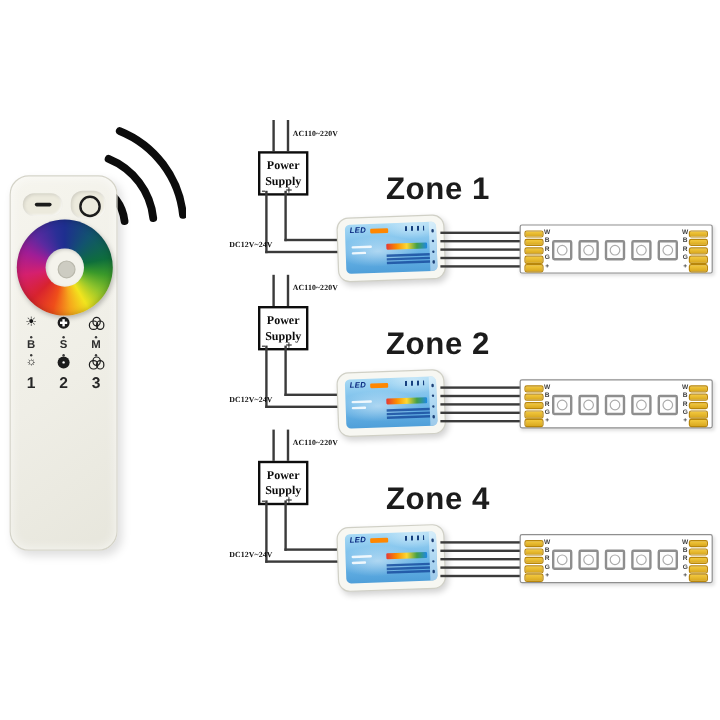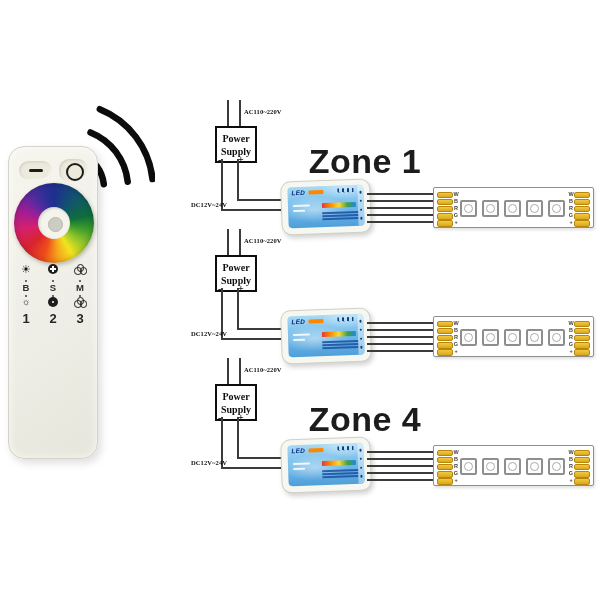--- a/index.html
+++ b/index.html
@@ -54,21 +54,21 @@
   .vwire,.hwire{position:absolute;background:#3b3b3b;}
   .vwire{width:2px;} .hwire{height:2px;}
   .ac-label,.dc-label{position:absolute;font-family:"Liberation Serif",serif;font-weight:bold;
         font-size:6.5px;color:#101010;letter-spacing:.1px;white-space:nowrap;}
   .psu{position:absolute;left:215px;top:31px;width:38px;height:33px;border:2px solid #0d0d0d;background:#fff;
        display:flex;flex-direction:column;align-items:center;justify-content:center;
        font-family:"Liberation Serif",serif;font-weight:bold;font-size:10px;color:#0d0d0d;line-height:1.3;}
   .term{position:absolute;top:59px;font-size:10px;font-weight:bold;color:#0d0d0d;font-family:"Liberation Serif",serif;}
   .term.minus{left:218px;} .term.plus{left:238px;}
   .zone-title{position:absolute;left:305px;top:47px;width:120px;text-align:center;
-       font-size:34px;font-weight:600;color:#1c1c1c;letter-spacing:.5px;}
+       font-size:26px;font-weight:600;color:#1c1c1c;letter-spacing:.5px;}
 
   .controller{position:absolute;left:281px;top:85px;width:88px;height:52px;border-radius:10px;
        background:linear-gradient(160deg,#fdfdfb,#ececе4 90%);
        background-color:#f7f7f2;border:1px solid #d0d0c6;
        box-shadow:2px 3px 5px rgba(0,0,0,.18);transform:rotate(-2deg);}
   .ctrl-label{position:absolute;left:6px;top:5px;right:6px;bottom:6px;border-radius:4px;overflow:hidden;
        background:linear-gradient(180deg,#a8daf5 0%,#6db7e8 55%,#4f9fd9 100%);}
   .ctrl-label .wave1{position:absolute;left:-8px;top:10px;width:70px;height:26px;border-radius:50%;
        background:radial-gradient(ellipse at center,rgba(255,255,255,.45),rgba(255,255,255,0) 70%);}
   .ctrl-label .wave2{position:absolute;right:-6px;top:-8px;width:50px;height:22px;border-radius:50%;
@@ -287,20 +287,21 @@
       <span>Power</span>
       <span>Supply</span>
     </div>
     <div class="term minus">-</div>
     <div class="term plus">+</div>
     <div class="vwire" style="left:221px;top:64px;height:52px"></div>
     <div class="vwire" style="left:237px;top:64px;height:42px"></div>
     <div class="hwire" style="left:237px;top:104px;width:50px"></div>
     <div class="hwire" style="left:221px;top:114px;width:66px"></div>
     <div class="dc-label" style="left:191px;top:106px">DC12V~24V</div>
+    <div class="zone-title">Zone 2</div>
 
     <div class="controller">
       <div class="ctrl-label">
         <div class="wave1"></div>
           <div class="wave2"></div>
         <span class="brand">LED</span>
         <span class="brand-accent"></span>
         <span class="marks"></span>
         <div class="rainbow"></div>
         <div class="tline t1"></div>

